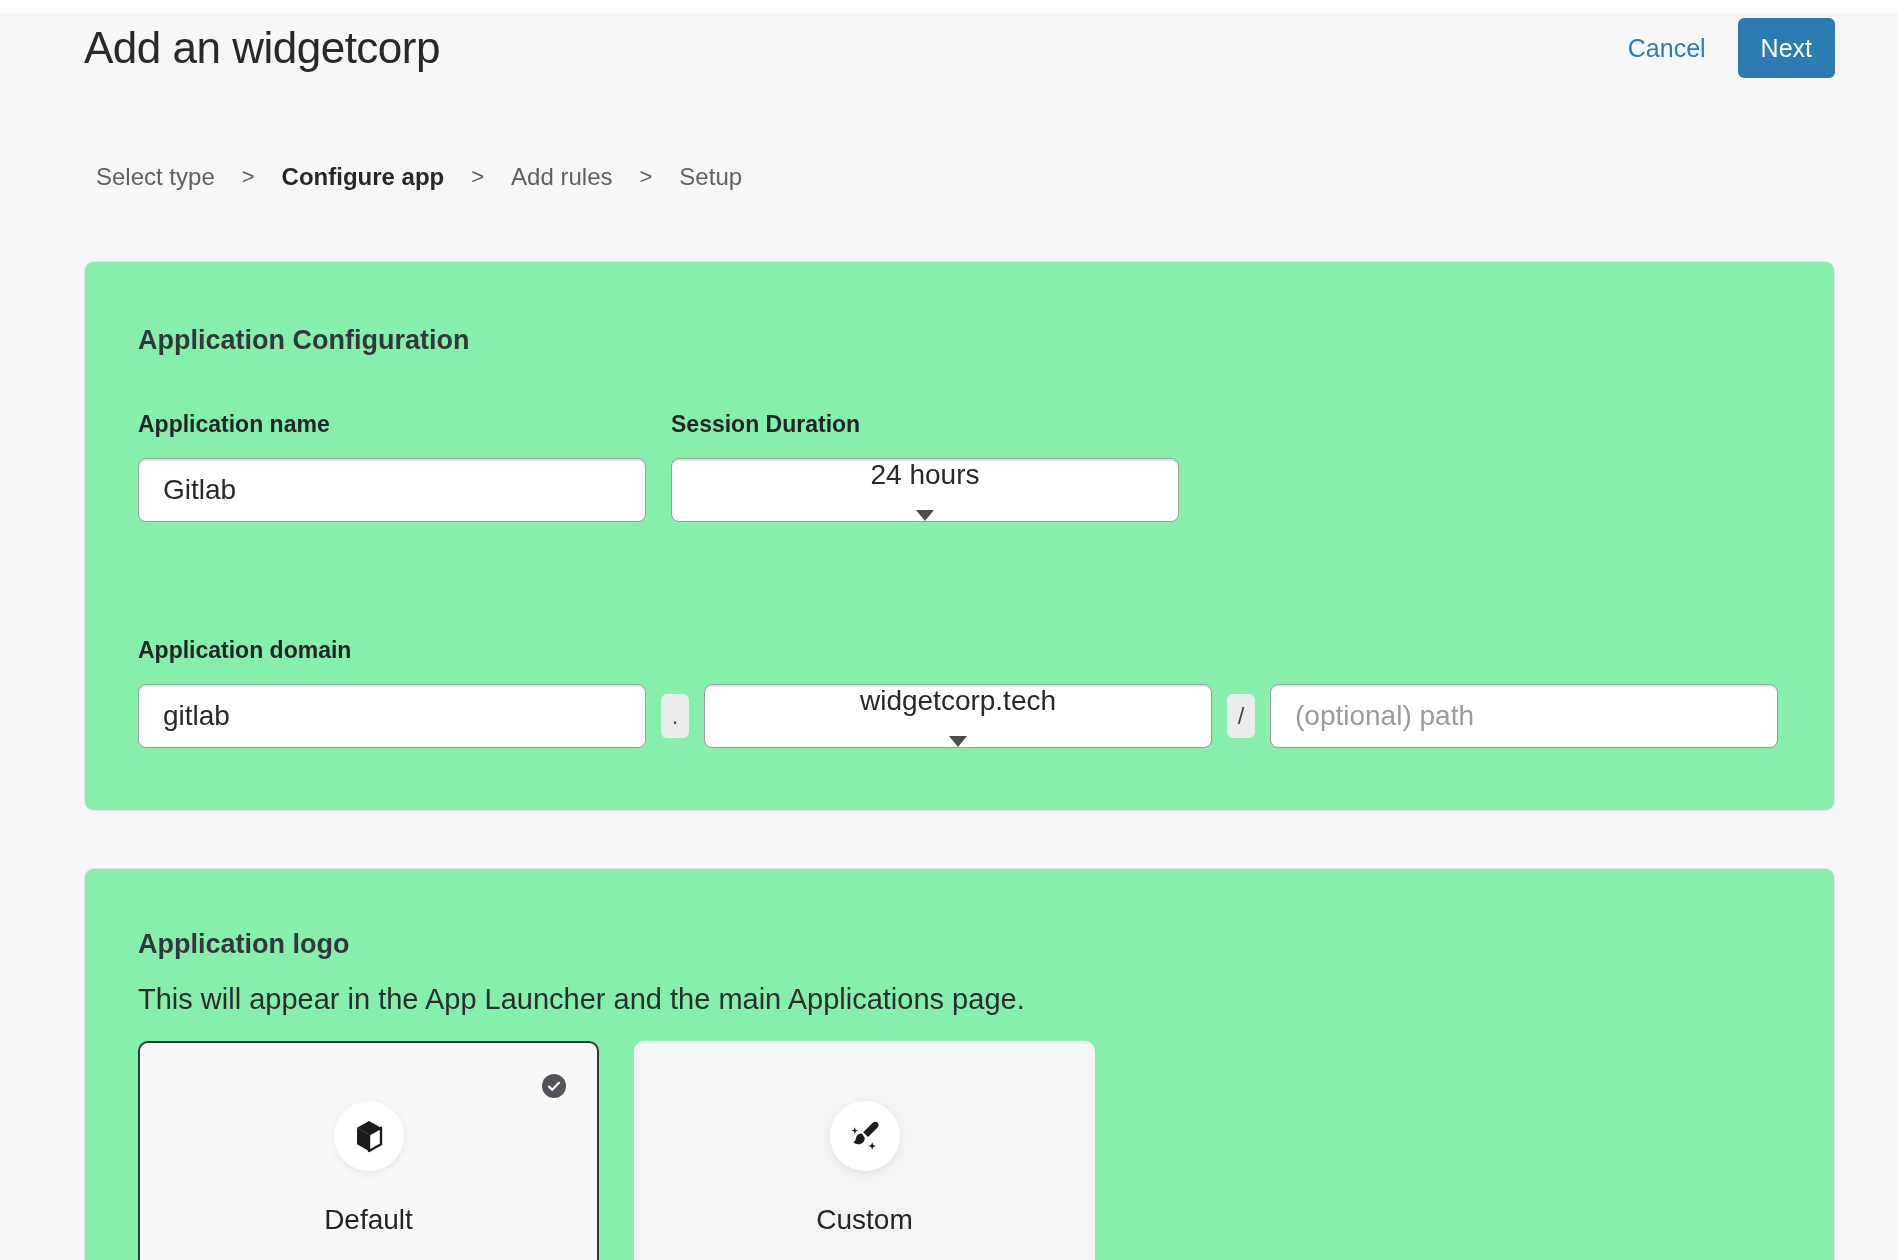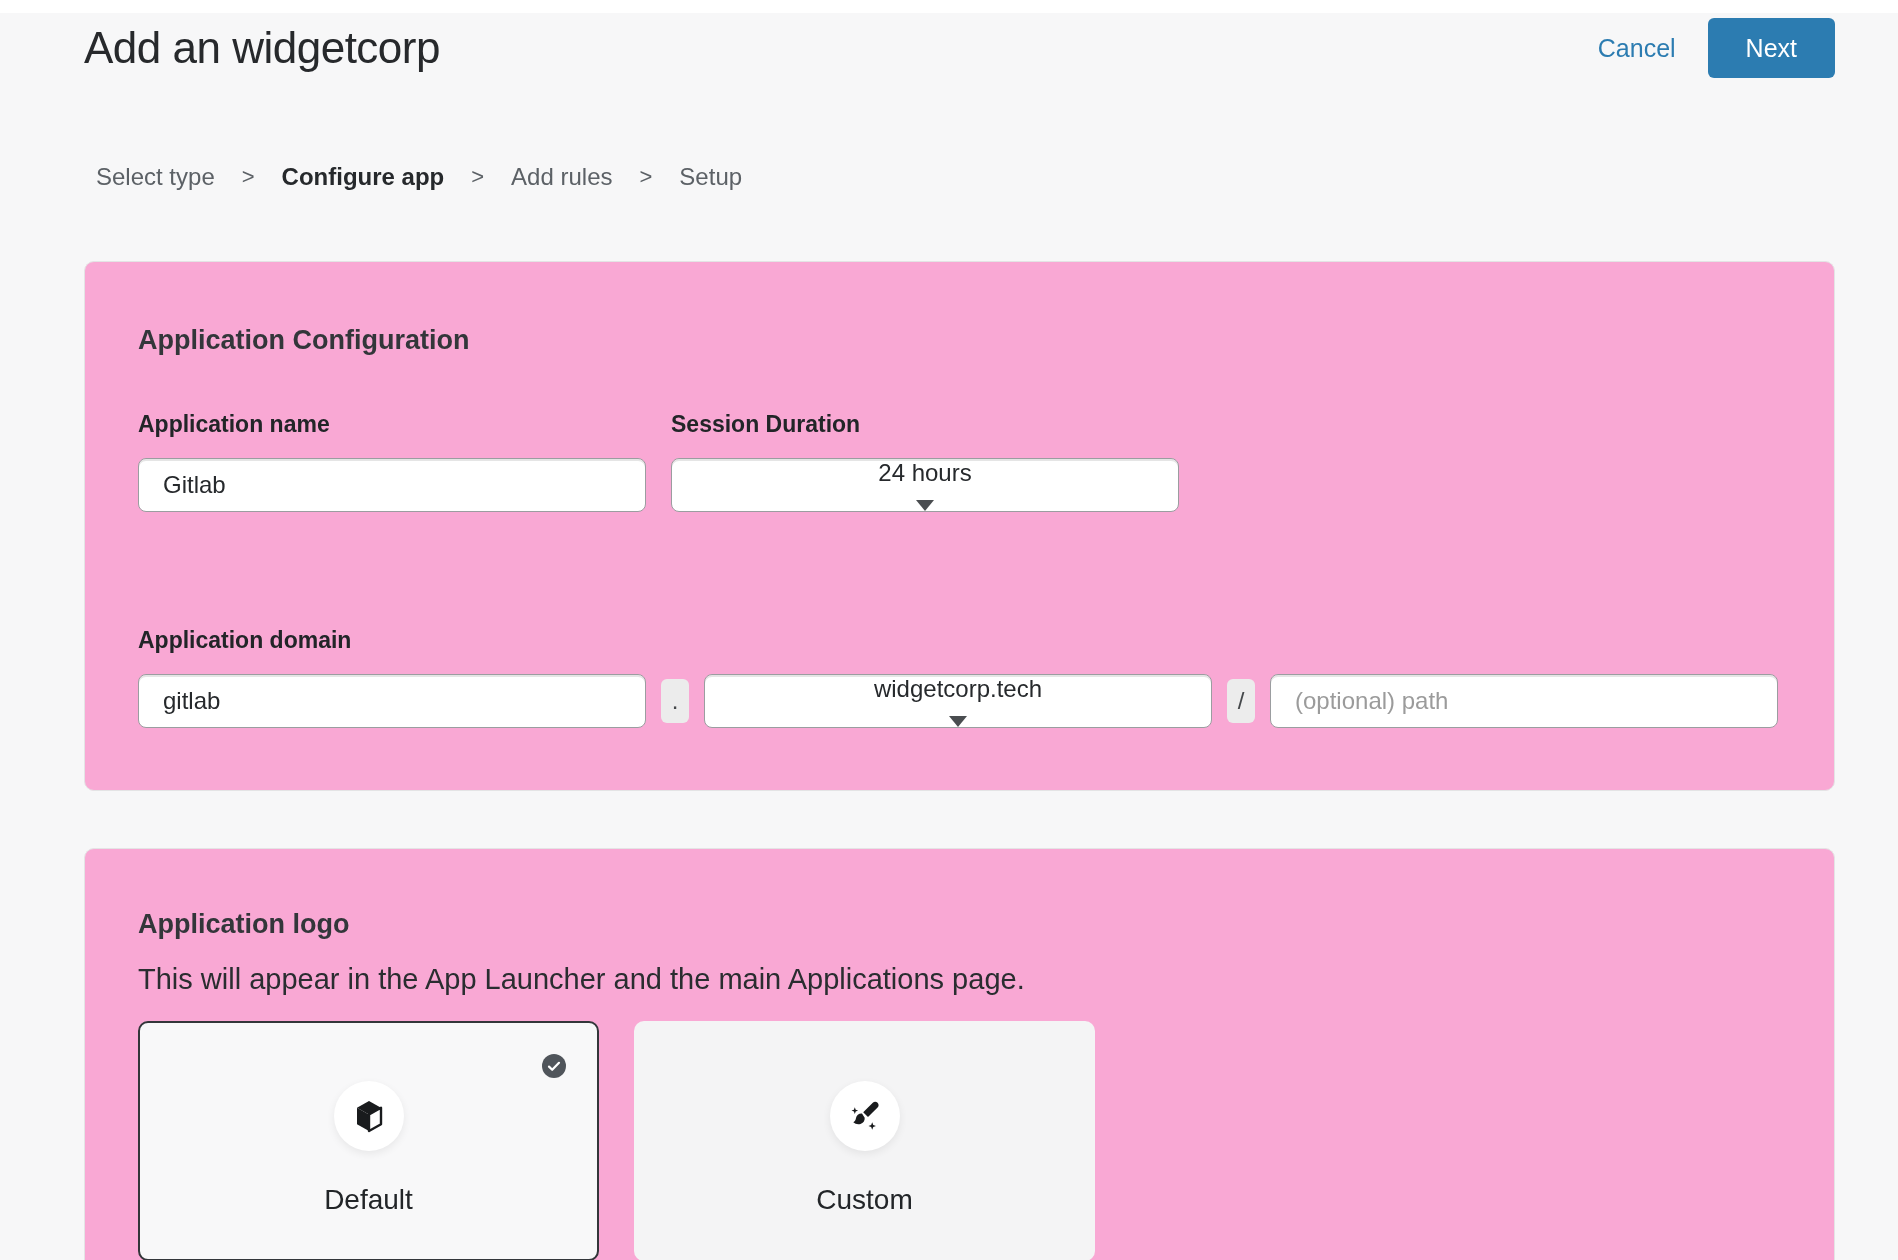--- a/index.html
+++ b/index.html
@@ -15,49 +15,49 @@
   
   .header-row {
     display:flex; align-items:center; justify-content:space-between;
     margin-top:4px; height:62px;
   }
   .page-title { font-size:44px; font-weight:400; letter-spacing:-0.5px; color:#27292c; }
   .header-actions { display:flex; align-items:center; gap:32px; }
   .cancel-link { font-size:25px; color:#2c7cb1; cursor:pointer; background:none; border:none; font-family:inherit; }
   .next-btn {
     background:#2c7cb1; color:#ffffff; border:none; border-radius:6px;
-    font-size:25px; font-family:inherit; height:60px; padding:0 38px; cursor:pointer;text-align:right;
+    font-size:25px; font-family:inherit; height:60px; padding:0 23px; cursor:pointer;text-align:right;
   }
 
   
   .breadcrumb {
     display:flex; align-items:center; column-gap:27px;
     margin-top:84px; padding-left:12px; font-size:24px; color:#5c6166;
   }
   .crumb { color:#5c6166; cursor:pointer; }
   .crumb.active { color:#26292c; font-weight:700; cursor:default; }
   .crumb-sep { color:#5c6166; font-size:22px; }
 
   
   .card {
-    background:#f9a8d4; border:1px solid #e4e4e5; border-radius:10px;
+    background:#86efac; border:1px solid #e4e4e5; border-radius:10px;
     width:1751px; padding:62px 53px;
   }
   .card-config { margin-top:70px; padding-bottom:62px; }
   .card-logo { margin-top:57px; padding-top:59px; height:500px; }
   .card-title { font-size:27px; font-weight:700; color:#33363a; line-height:33px; }
 
   
   .field-label { font-size:23px; font-weight:700; color:#222528; line-height:23px; }
   .labels-row { display:flex; margin-top:56px; }
   .labels-row .field-label:first-child { width:508px; margin-right:25px; }
   .inputs-row { display:flex; gap:25px; margin-top:22px; }
   .text-input, .select-box {
-    height:54px; width:508px; border:1px solid #9b9da0; border-radius:8px;
-    background:#ffffff; font-size:24px; color:#26292c; font-family:inherit;
+    height:64px; width:508px; border:1px solid #9b9da0; border-radius:8px;
+    background:#ffffff; font-size:28px; color:#26292c; font-family:inherit;
     padding:0 24px; box-shadow:inset 0 2px 0 rgba(0,0,0,0.10);
   }
   .text-input::placeholder { color:#9b9b9b; }
   .select-box {
     display:flex; align-items:center; justify-content:space-between; cursor:pointer;flex-direction:column;
   }
   .caret-down {
     width:0; height:0;
     border-left:9px solid transparent; border-right:9px solid transparent;
     border-top:11px solid #4a4d50;

